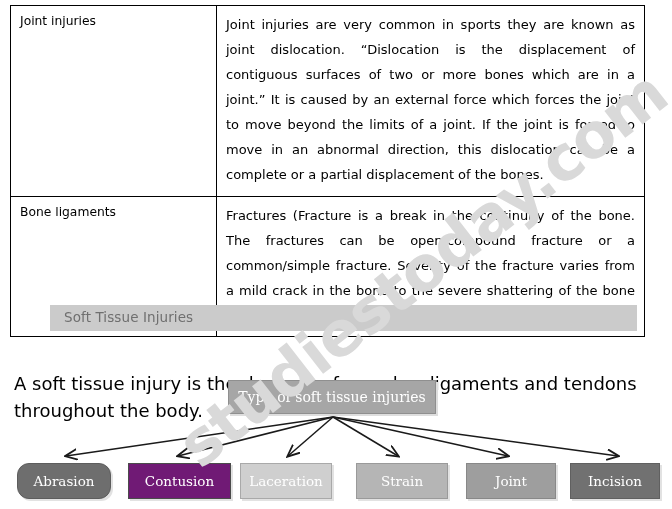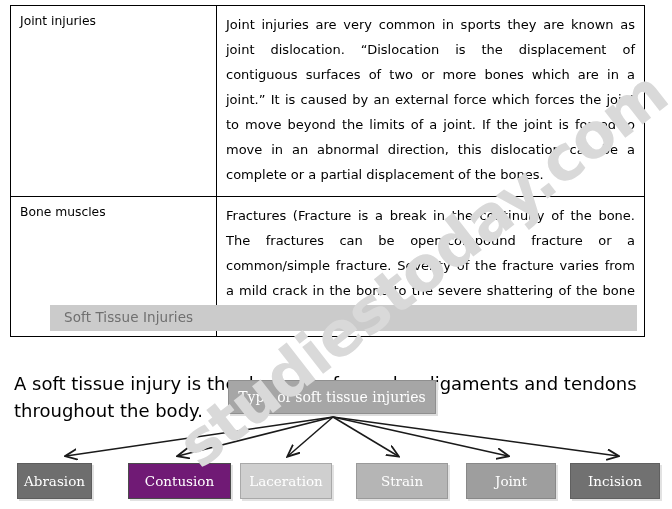--- a/index.html
+++ b/index.html
@@ -136,42 +136,42 @@
     font-size: 14px;
     border: 1px solid #8f8f8f;
     box-shadow: 2px 2px 0 #dedede;
   }
   .leaf-node {
     top: 93px;
     height: 36px;
     font-size: 13.5px;
     box-shadow: 2px 2px 0 #e2e2e2;
   }
-  #leaf-abrasion   { left: 17px;  width: 75px; background: #6e6e6e; border-color: #5d5d5d; }
+  #leaf-abrasion   { left: 17px;  width: 94px; background: #6e6e6e; border-color: #5d5d5d; border-radius: 12px; }
   #leaf-contusion  { left: 128px; width: 103px; background: #701a75; border-color: #4b4b4b; }
   #leaf-laceration { left: 240px; width: 92px; background: #cfcfcf; border-color: #a9a9a9; }
   #leaf-strain     { left: 356px; width: 92px; background: #b5b5b5; border-color: #9a9a9a; }
   #leaf-sprain     { left: 466px; width: 90px; background: #9e9e9e; border-color: #888888; }
   #leaf-incision   { left: 570px; width: 90px; background: #717171; border-color: #606060; text-align: right; }
 </style>
 </head>
 <body>
 
 <svg id="watermark" viewBox="0 0 672 509" xmlns="http://www.w3.org/2000/svg">
   <text x="200" y="470" transform="rotate(-38 200 470)">studiestoday.com</text>
 </svg>
 
 <table id="injury-table">
   <tbody>
     <tr class="row-joint">
       <td class="term">Joint injuries</td>
       <td class="desc">Joint injuries are very common in sports they are known as joint dislocation. “Dislocation is the displacement of contiguous surfaces of two or more bones which are in a joint.” It is caused by an external force which forces the joint to move beyond the limits of a joint. If the joint is forced to move in an abnormal direction, this dislocation can be a complete or a partial displacement of the bones.</td>
     </tr>
     <tr class="row-bone">
-      <td class="term">Bone muscles</td>
+      <td class="term">Bone ligaments</td>
       <td class="desc">Fractures (Fracture is a break in the continuity of the bone. The fractures can be open/compound fracture or a common/simple fracture. Severity of the fracture varies from a mild crack in the bone to the severe shattering of the bone into many pieces.</td>
     </tr>
   </tbody>
 </table>
 
 <div id="section-bar">
   <span class="bar-label">Soft Tissue Injuries</span>
 </div>
 
 <p id="intro-text">A soft tissue injury is the damage of muscles, ligaments and tendons throughout the body.</p>

